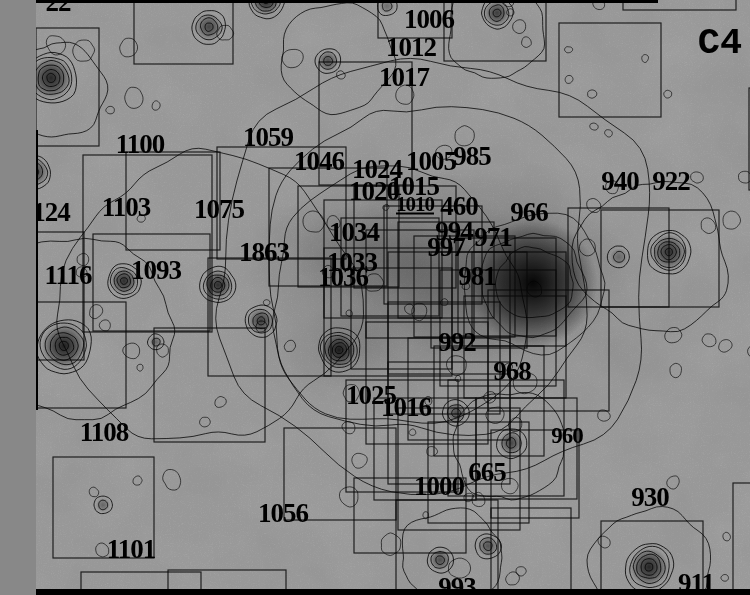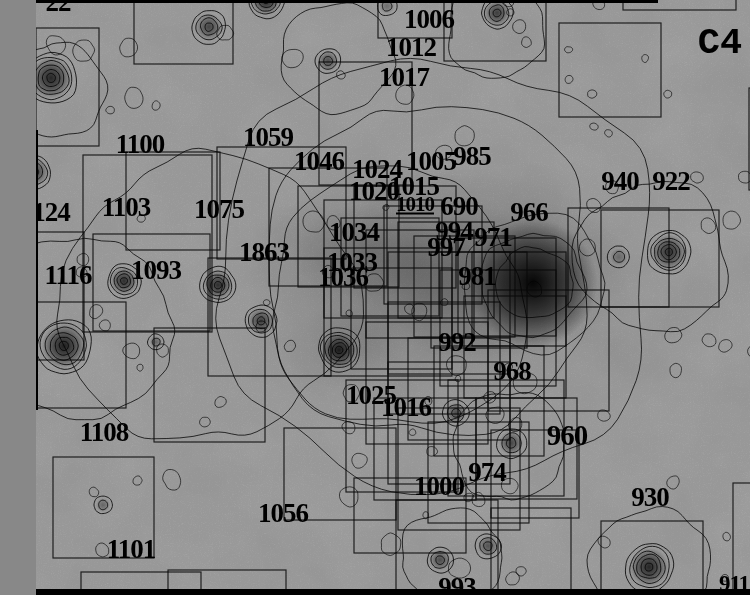--- a/index.html
+++ b/index.html
@@ -394,21 +394,21 @@
       <div class="obj-label" style="left: 368px; top: 77px; font-size: 27px;">1017</div>
       <div class="obj-label" style="left: 104px; top: 144px; font-size: 27px;">1100</div>
       <div class="obj-label" style="left: 232px; top: 137px; font-size: 27px;">1059</div>
       <div class="obj-label" style="left: 283px; top: 161px; font-size: 27px;">1046</div>
       <div class="obj-label" style="left: 341px; top: 169px; font-size: 27px;">1024</div>
       <div class="obj-label" style="left: 395px; top: 161px; font-size: 27px;">1005</div>
       <div class="obj-label" style="left: 436px; top: 156px; font-size: 27px;">985</div>
       <div class="obj-label" style="left: 338px; top: 191px; font-size: 27px;">1020</div>
       <div class="obj-label" style="left: 378px; top: 186px; font-size: 27px;">1015</div>
       <div class="obj-label" style="left: 379px; top: 204px; font-size: 21px; text-decoration: underline;">1010</div>
-      <div class="obj-label" style="left: 423px; top: 206px; font-size: 27px;">690</div>
+      <div class="obj-label" style="left: 423px; top: 206px; font-size: 27px;">460</div>
       <div class="obj-label" style="left: 584px; top: 181px; font-size: 27px;">940</div>
       <div class="obj-label" style="left: 635px; top: 181px; font-size: 27px;">922</div>
       <div class="obj-label" style="left: 15px; top: 212px; font-size: 27px;">124</div>
       <div class="obj-label" style="left: 90px; top: 207px; font-size: 27px;">1103</div>
       <div class="obj-label" style="left: 183px; top: 209px; font-size: 27px;">1075</div>
       <div class="obj-label" style="left: 493px; top: 212px; font-size: 27px;">966</div>
       <div class="obj-label" style="left: 318px; top: 232px; font-size: 27px;">1034</div>
       <div class="obj-label" style="left: 418px; top: 231px; font-size: 27px;">994</div>
       <div class="obj-label" style="left: 457px; top: 237px; font-size: 27px;">971</div>
       <div class="obj-label" style="left: 410px; top: 247px; font-size: 27px;">997</div>
@@ -416,26 +416,26 @@
       <div class="obj-label" style="left: 316px; top: 262px; font-size: 27px;">1033</div>
       <div class="obj-label" style="left: 32px; top: 275px; font-size: 27px;">1116</div>
       <div class="obj-label" style="left: 120px; top: 270px; font-size: 27px;">1093</div>
       <div class="obj-label" style="left: 307px; top: 277px; font-size: 27px;">1036</div>
       <div class="obj-label" style="left: 441px; top: 276px; font-size: 27px; text-align: right;">981</div>
       <div class="obj-label" style="left: 421px; top: 342px; font-size: 27px;">992</div>
       <div class="obj-label" style="left: 476px; top: 371px; font-size: 27px;">968</div>
       <div class="obj-label" style="left: 335px; top: 395px; font-size: 27px;">1025</div>
       <div class="obj-label" style="left: 370px; top: 407px; font-size: 27px;">1016</div>
       <div class="obj-label" style="left: 68px; top: 432px; font-size: 27px;">1108</div>
-      <div class="obj-label" style="left: 531px; top: 435px; font-size: 29px;">960</div>
-      <div class="obj-label" style="left: 451px; top: 472px; font-size: 27px;">974</div>
+      <div class="obj-label" style="left: 531px; top: 435px; font-size: 23px;">960</div>
+      <div class="obj-label" style="left: 451px; top: 472px; font-size: 27px;">665</div>
       <div class="obj-label" style="left: 403px; top: 486px; font-size: 27px;">1000</div>
       <div class="obj-label" style="left: 742px; top: 453px; font-size: 27px;">88</div>
       <div class="obj-label" style="left: 614px; top: 497px; font-size: 27px;">930</div>
       <div class="obj-label" style="left: 247px; top: 513px; font-size: 27px;">1056</div>
       <div class="obj-label" style="left: 95px; top: 549px; font-size: 27px;">1101</div>
       <div class="obj-label" style="left: 421px; top: 587px; font-size: 27px;">993</div>
-      <div class="obj-label" style="left: 698px; top: 583px; font-size: 23px;">911</div>
+      <div class="obj-label" style="left: 660px; top: 583px; font-size: 27px;">911</div>
       <div class="obj-label" style="left: 747px; top: 66px; font-size: 27px;">8</div>
       <div class="obj-label" style="left: 22px; top: 2px; font-size: 27px;">22</div>
     </div>
   <div class="field-label" id="field-label" style="left: 684px; top: 43px;">C4</div>
 </div>
 
 </body></html>

